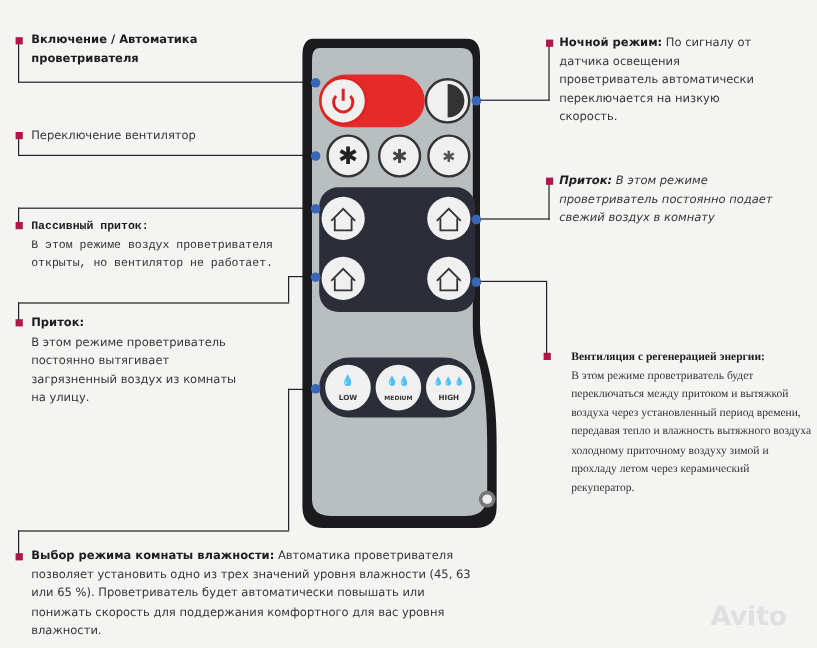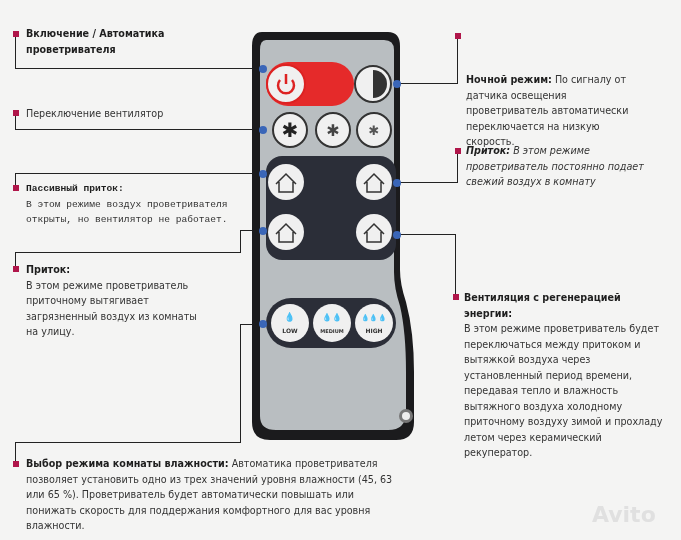--- a/index.html
+++ b/index.html
@@ -42,26 +42,26 @@
 <div class="sq" style="left:13px;top:185px;"></div>
 <div class="sq" style="left:13px;top:266px;"></div>
 <div class="sq" style="left:13px;top:461px;"></div>
 <div class="sq" style="left:455px;top:33px;"></div>
 <div class="sq" style="left:455px;top:148px;"></div>
 <div class="sq" style="left:453px;top:294px;"></div>
 
 <div class="lbl" style="left:26px;top:26px;width:150px;"><b>Включение / Автоматика проветривателя</b></div>
 <div class="lbl" style="left:26px;top:106px;width:200px;"><b style="font-weight:normal;color:#333;">Переключение вентилятор</b></div>
 <div class="lbl" style="left:26px;top:181px;width:210px;font-family:Liberation Mono, monospace;"><b>Пассивный приток:</b><br><span>В этом режиме воздух проветривателя открыты, но вентилятор не работает.</span></div>
-<div class="lbl" style="left:26px;top:262px;width:180px;"><b>Приток:</b><br><span>В этом режиме проветриватель приточному вытягивает загрязненный воздух из комнаты на улицу.</span></div>
+<div class="lbl" style="left:26px;top:262px;width:180px;"><b>Приток:</b><br><span>В этом режиме проветриватель постоянно вытягивает загрязненный воздух из комнаты на улицу.</span></div>
 <div class="lbl" style="left:26px;top:456px;width:370px;"><b>Выбор режима комнаты влажности:</b> <span>Автоматика проветривателя позволяет установить одно из трех значений уровня влажности (45, 63 или 65 %). Проветриватель будет автоматически повышать или понижать скорость для поддержания комфортного для вас уровня влажности.</span></div>
 
-<div class="lbl" style="left:466px;top:28px;width:180px;margin-top:44px;"><b>Ночной режим:</b> <span>По сигналу от датчика освещения проветриватель автоматически переключается на низкую скорость.</span></div>
+<div class="lbl" style="left:466px;top:28px;width:180px;"><b>Ночной режим:</b> <span>По сигналу от датчика освещения проветриватель автоматически переключается на низкую скорость.</span></div>
 <div class="lbl" style="left:466px;top:143px;width:200px;font-style:italic;"><b>Приток:</b> <span>В этом режиме проветриватель постоянно подает свежий воздух в комнату</span></div>
-<div class="lbl" style="left:464px;top:290px;width:200px;"><b>Вентиляция с регенерацией энергии:</b><br><span>В этом режиме проветриватель будет переключаться между притоком и вытяжкой воздуха через установленный период времени, передавая тепло и влажность вытяжного воздуха холодному приточному воздуху зимой и прохладу летом через керамический рекуператор.</span></div>
+<div class="lbl" style="left:476px;top:290px;width:200px;font-family:Liberation Serif, serif;"><b>Вентиляция с регенерацией энергии:</b><br><span>В этом режиме проветриватель будет переключаться между притоком и вытяжкой воздуха через установленный период времени, передавая тепло и влажность вытяжного воздуха холодному приточному воздуху зимой и прохладу летом через керамический рекуператор.</span></div>
 
 <svg class="remote" viewBox="0 0 166 408" xmlns="http://www.w3.org/2000/svg">
   <path d="M14,0 H140 Q152,0 152,14 V238 Q152,252 158,270 Q166,300 166,340 V390 Q166,408 148,408 H22 Q4,408 4,390 V14 Q4,0 14,0 Z" fill="#1b1b1d"></path>
   <path d="M18,8 H136 Q146,8 146,18 V240 Q146,256 152,274 Q158,300 158,340 V380 Q158,398 140,398 H28 Q12,398 12,384 V18 Q12,8 18,8 Z" fill="#b9bec1"></path>
   <circle cx="158" cy="384" r="7" fill="#777"></circle>
   <circle cx="158" cy="384" r="4" fill="#eee"></circle>
 
   <rect x="18" y="30" width="88" height="44" rx="22" fill="#e52a2a"></rect>
   <circle cx="38" cy="52" r="19" fill="#f0f0f0" stroke="#d22" stroke-width="2"></circle>
   <path d="M32,48 a8,8 0 1 0 12,0" fill="none" stroke="#d22" stroke-width="2.5"></path>

